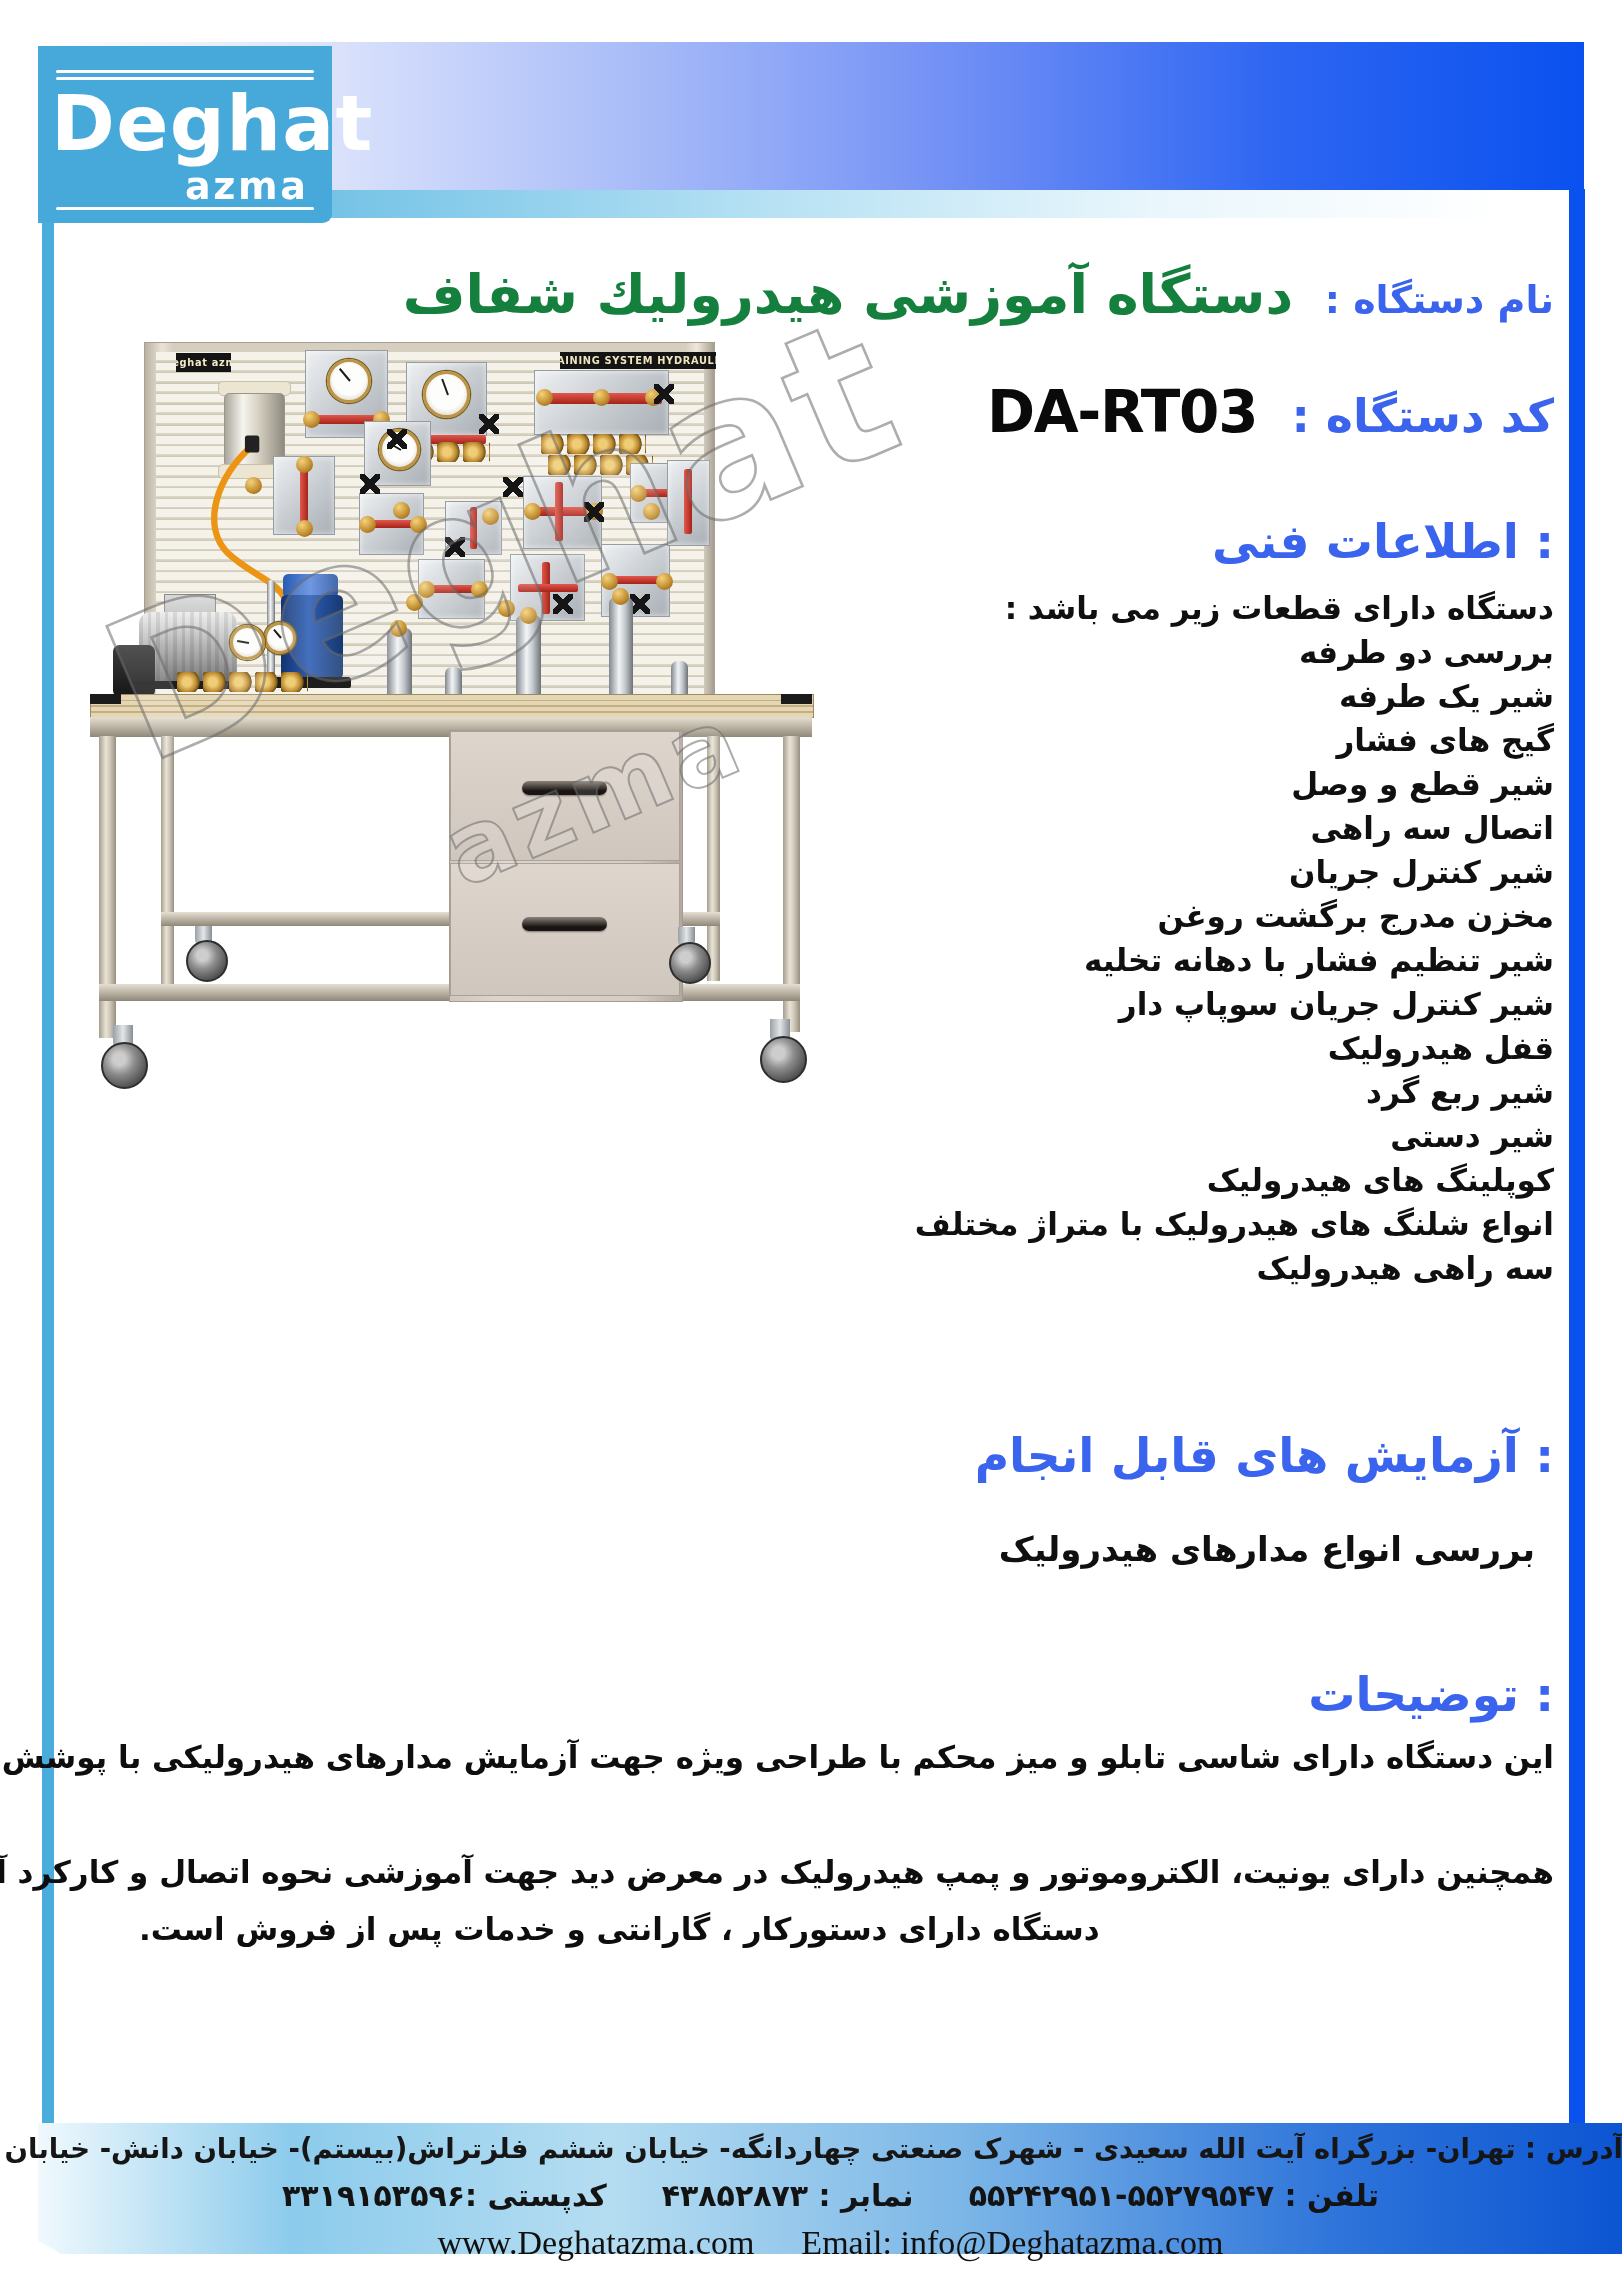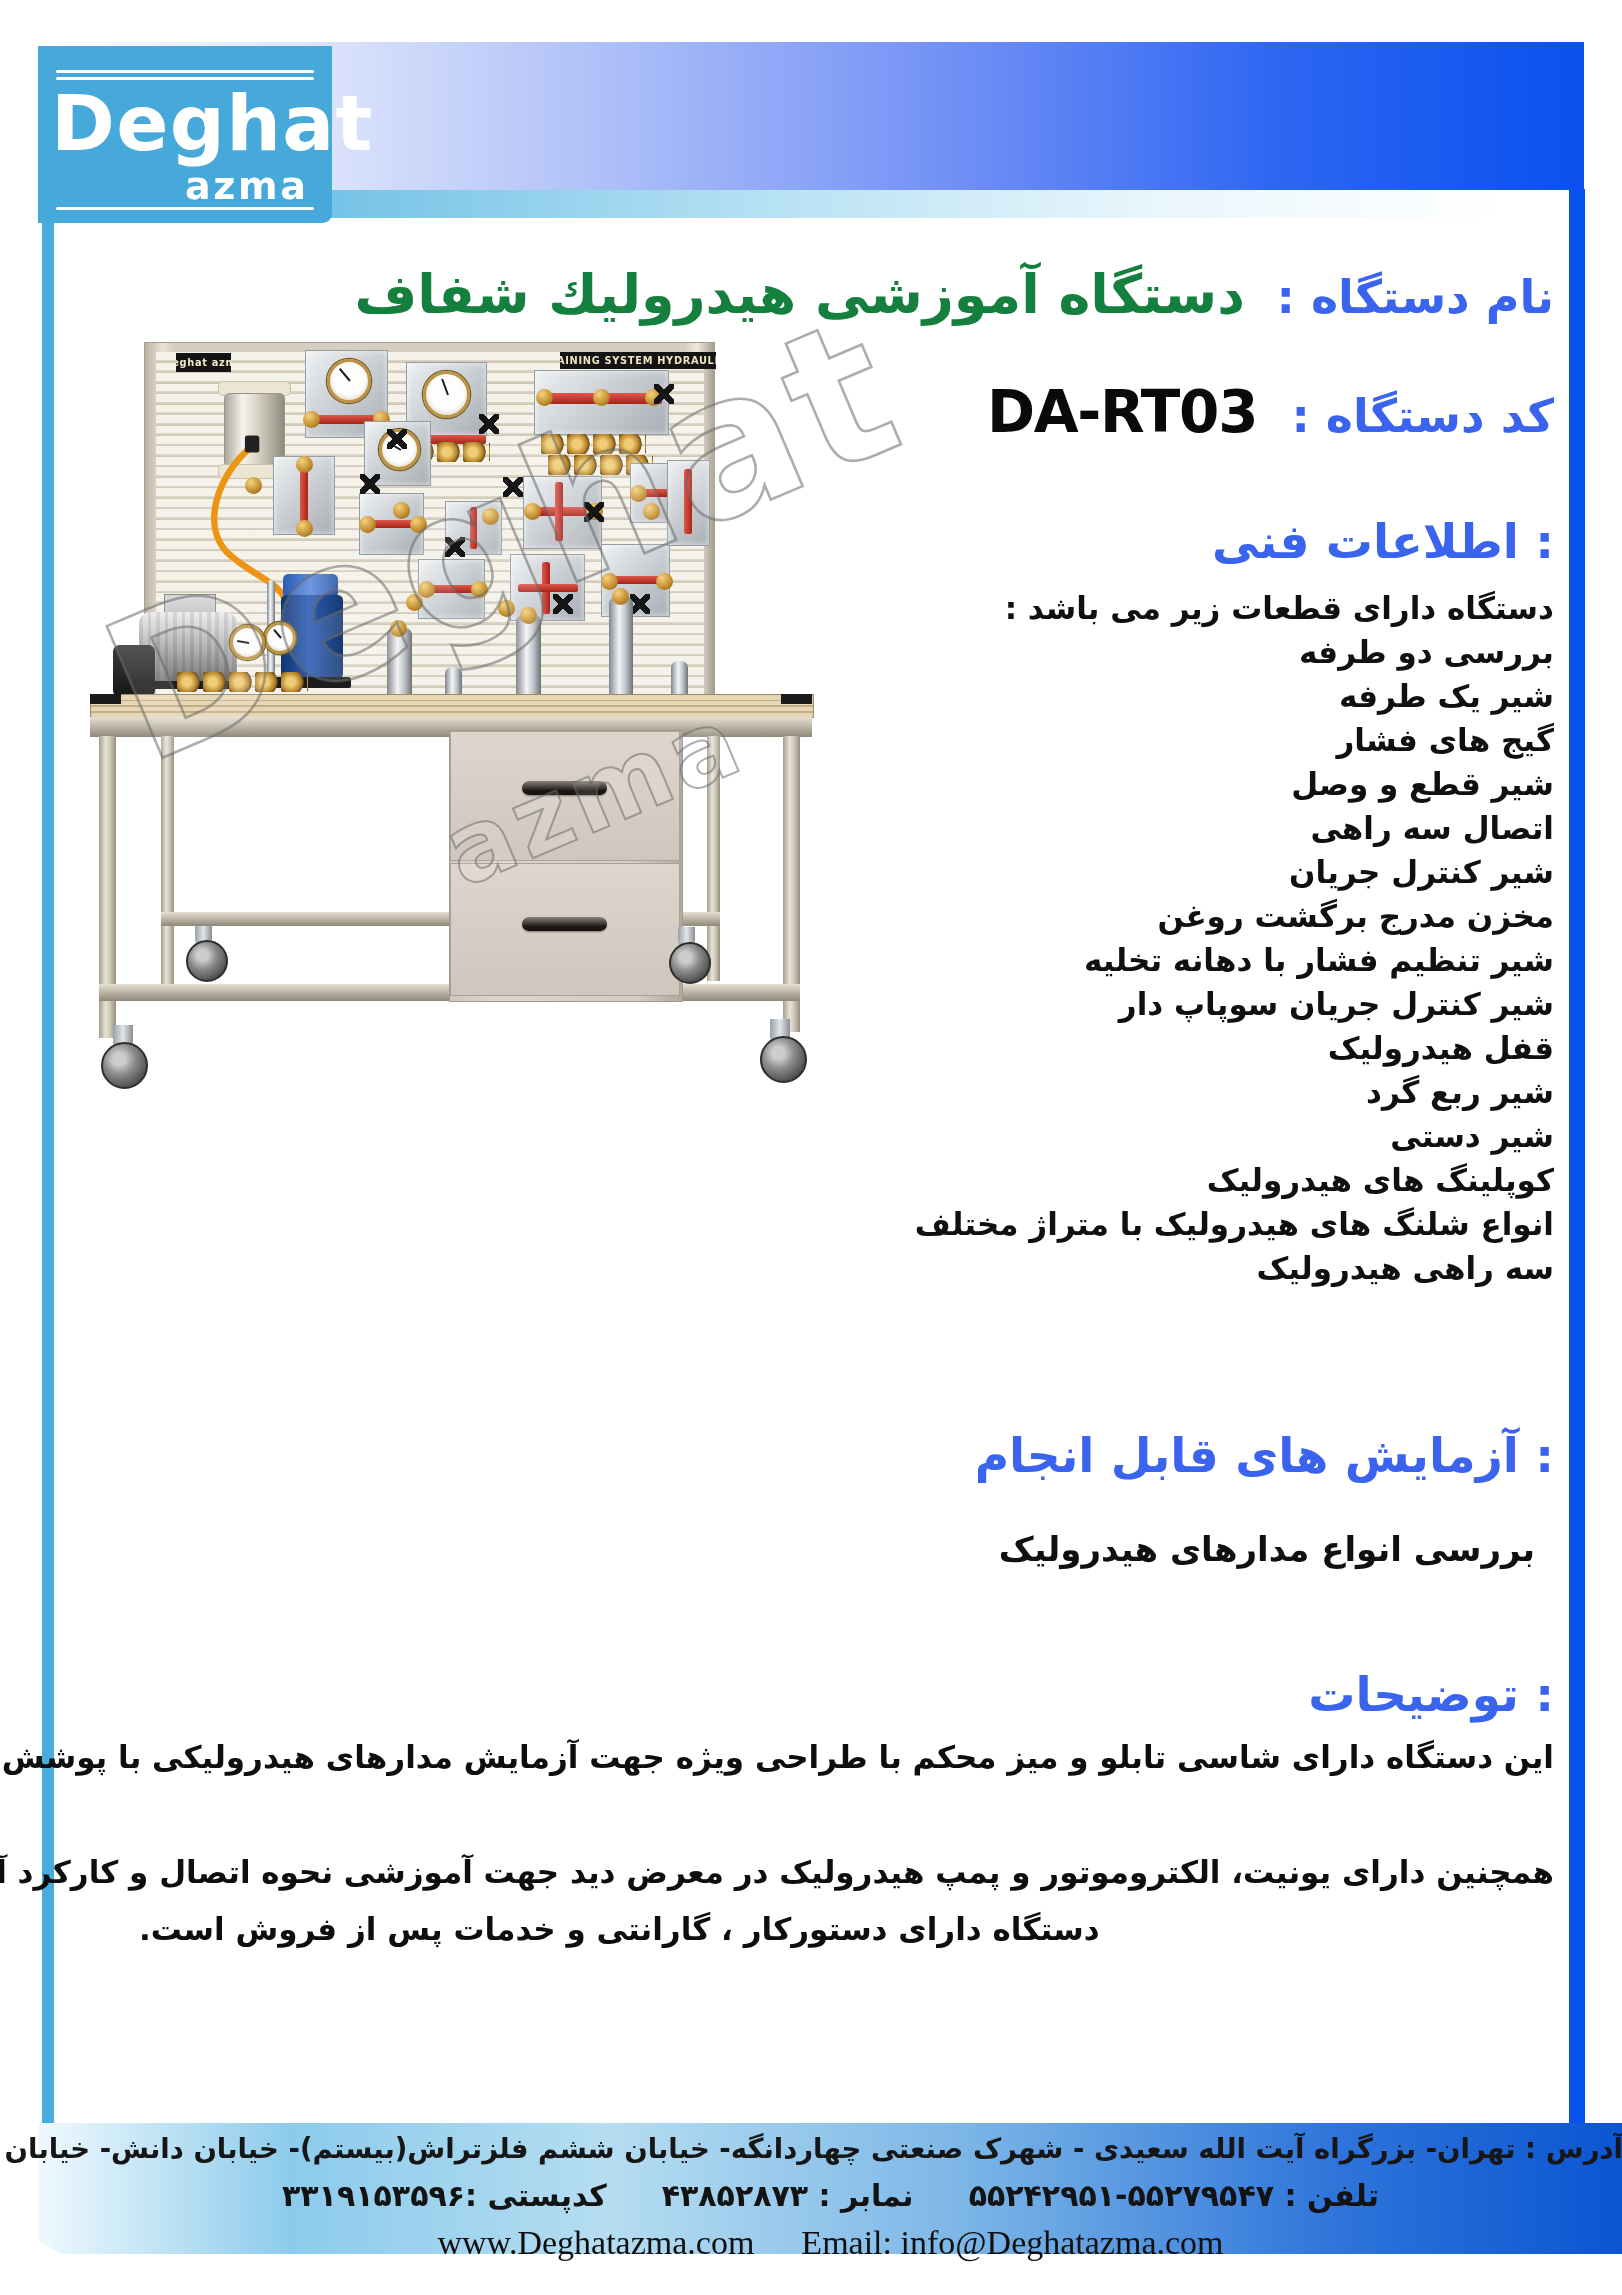--- a/index.html
+++ b/index.html
@@ -17,21 +17,21 @@
     font-size:77px;font-weight:bold;letter-spacing:1.3px;line-height:79px;}
   .logo-sub{position:absolute;right:23.6px;top:118px;color:#ffffff;font-size:38px;font-weight:bold;letter-spacing:2.6px;}
   .stripe-left{position:absolute;left:42px;top:223px;width:11.8px;height:1900px;background:#4aabdd;}
   .stripe-right{position:absolute;left:1569px;top:189px;width:15.7px;height:1936px;background:#0a52f0;}
   
   .rtl{direction:rtl;unicode-bidi:plaintext;}
   .line-abs{position:absolute;white-space:nowrap;}
   .lbl-blue{color:#3a63ee;font-weight:bold;}
   .title-row{top:263px;right:69px;font-size:46px;}
   .title-row .val{color:#15803d;font-weight:bold;font-size:54px;}
-  .title-row .lbl-blue{font-size:46px;margin-left:17px;}
+  .title-row .lbl-blue{font-size:38px;margin-left:17px;}
   .code-row{top:378px;right:69px;font-size:46px;}
   .code-row .lbl-blue{margin-left:19.6px;}
   .code-row .val{color:#0a0a0a;font-weight:800;font-size:58px;letter-spacing:-1.3px;}
   .sec-title{font-size:47px;color:#3a63ee;font-weight:bold;}
   .tech-title{top:514px;right:69px;}
   .tech-list{position:absolute;top:586px;right:69px;width:982px;text-align:right;direction:rtl;
     font-size:31px;font-weight:bold;color:#101010;line-height:44px;}
   .exp-title{top:1428px;right:69px;}
   .exp-list{position:absolute;top:1526px;right:88px;text-align:right;direction:rtl;
     font-size:34px;font-weight:bold;color:#101010;line-height:46px;}

